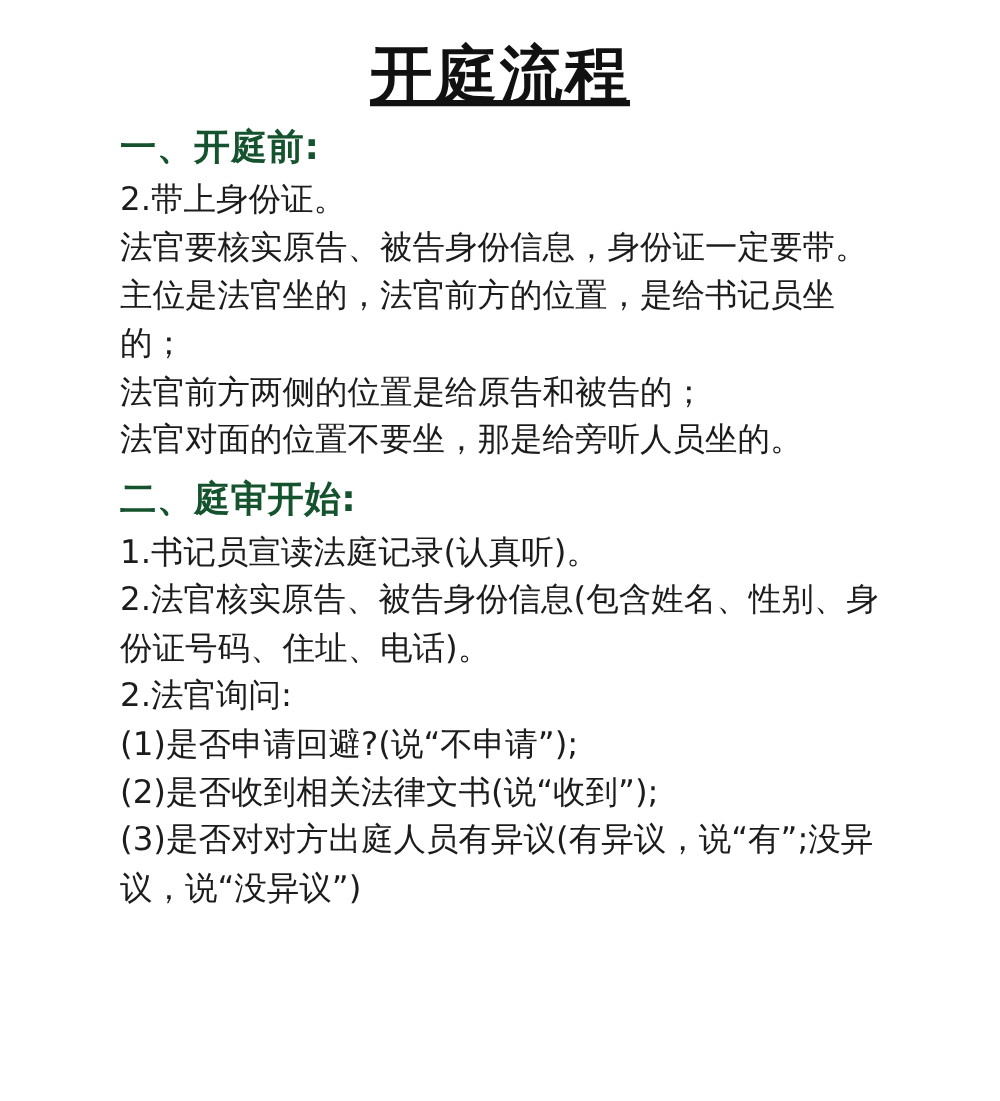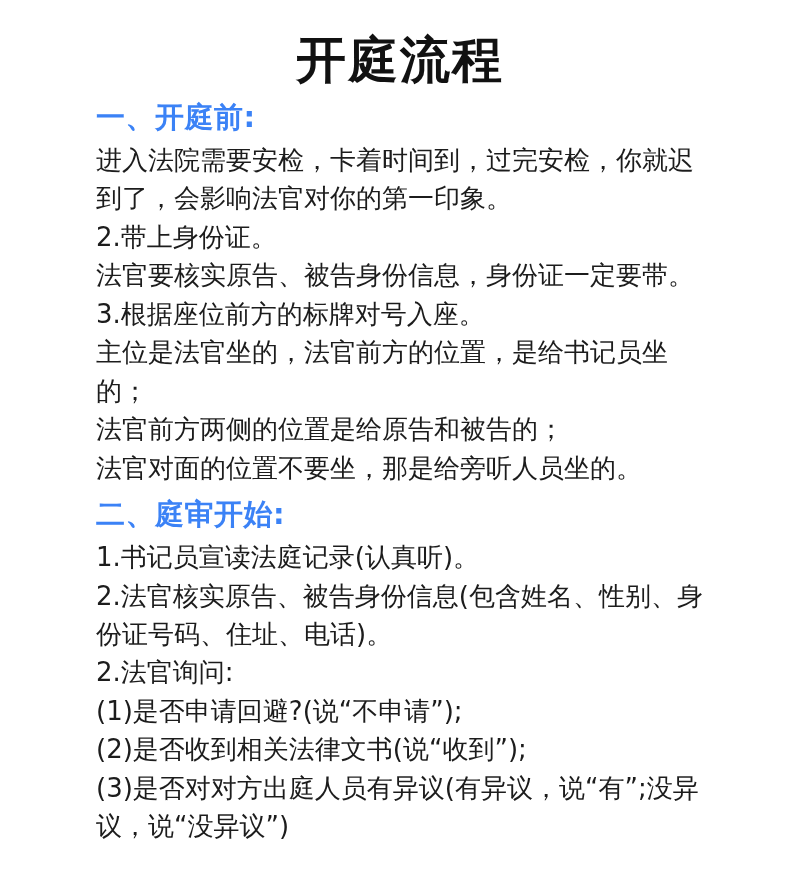--- a/index.html
+++ b/index.html
@@ -23,30 +23,31 @@
     background: #ffffff;
   }
   .doc-title {
     text-align: center;
     font-size: 50px;
     font-weight: 700;
     letter-spacing: 2px;
     margin: 30px 0 6px 0;
     line-height: 1.2;
     color: #111111;
+    text-decoration: underline;
   }
   .body-block {
     padding: 0 96px 0 96px;
   }
   .section-heading {
     font-size: 29px;
     font-weight: 700;
     line-height: 1.48;
     margin: 6px 0 2px 0;
-    color: #3b82f6;
+    color: #14532d;
     letter-spacing: 0.5px;
   }
   .para {
     font-size: 26px;
     line-height: 1.48;
     margin: 0;
     color: #1c1c1c;
     text-align: left;
     letter-spacing: 0px;
   }
@@ -54,24 +55,22 @@
 </head>
 <body>
 
 <div class="page">
 
   <h1 class="doc-title">开庭流程</h1>
 
   <div class="body-block">
 
     <h2 class="section-heading">一、开庭前:</h2>
-    <p class="para">进入法院需要安检，卡着时间到，过完安检，你就迟到了，会影响法官对你的第一印象。</p>
     <p class="para">2.带上身份证。</p>
     <p class="para">法官要核实原告、被告身份信息，身份证一定要带。</p>
-    <p class="para">3.根据座位前方的标牌对号入座。</p>
     <p class="para">主位是法官坐的，法官前方的位置，是给书记员坐的；</p>
     <p class="para">法官前方两侧的位置是给原告和被告的；</p>
     <p class="para">法官对面的位置不要坐，那是给旁听人员坐的。</p>
 
     <h2 class="section-heading">二、庭审开始:</h2>
     <p class="para">1.书记员宣读法庭记录(认真听)。</p>
     <p class="para">2.法官核实原告、被告身份信息(包含姓名、性别、身份证号码、住址、电话)。</p>
     <p class="para">2.法官询问:</p>
     <p class="para">(1)是否申请回避?(说“不申请”);</p>
     <p class="para">(2)是否收到相关法律文书(说“收到”);</p>

